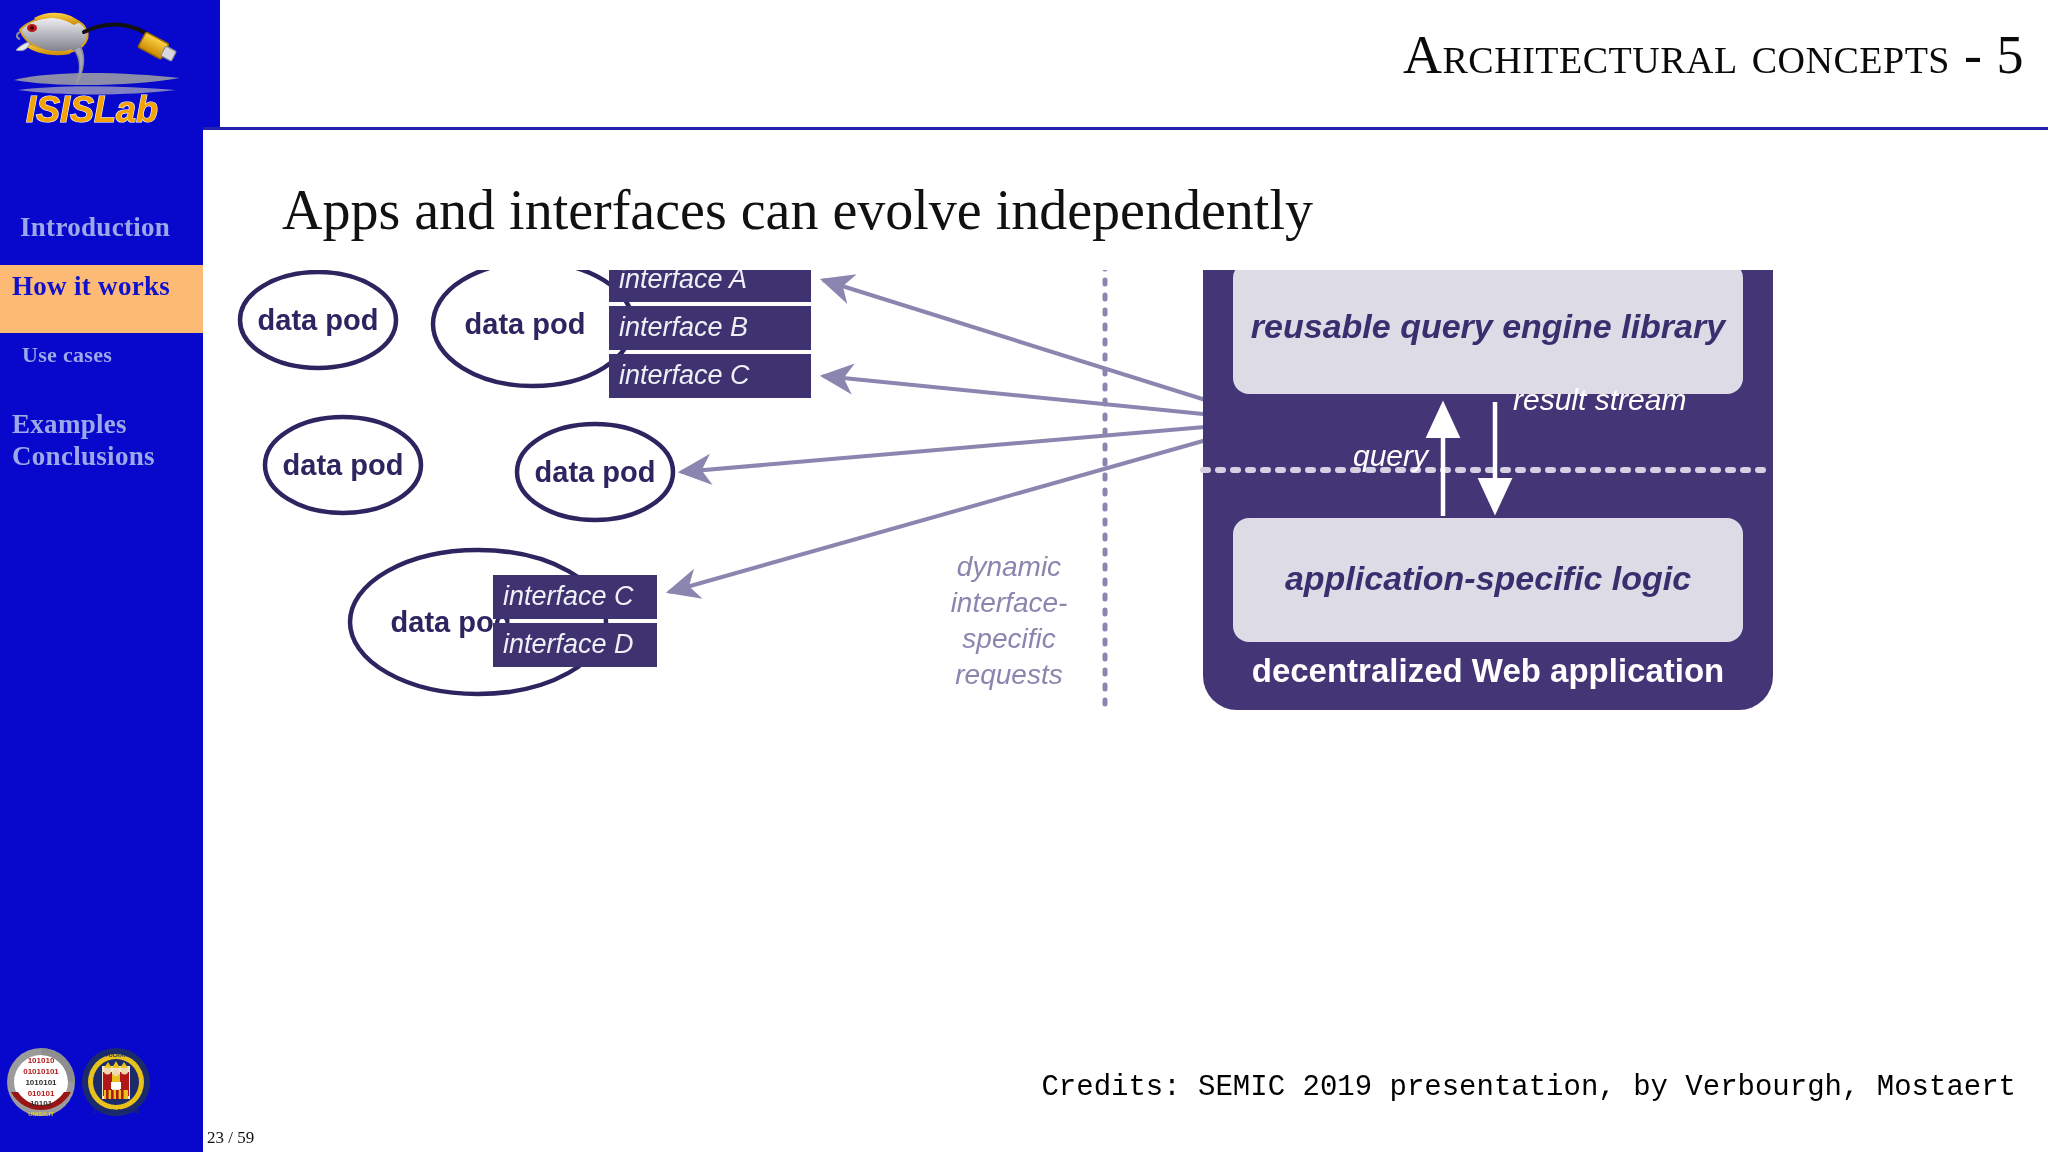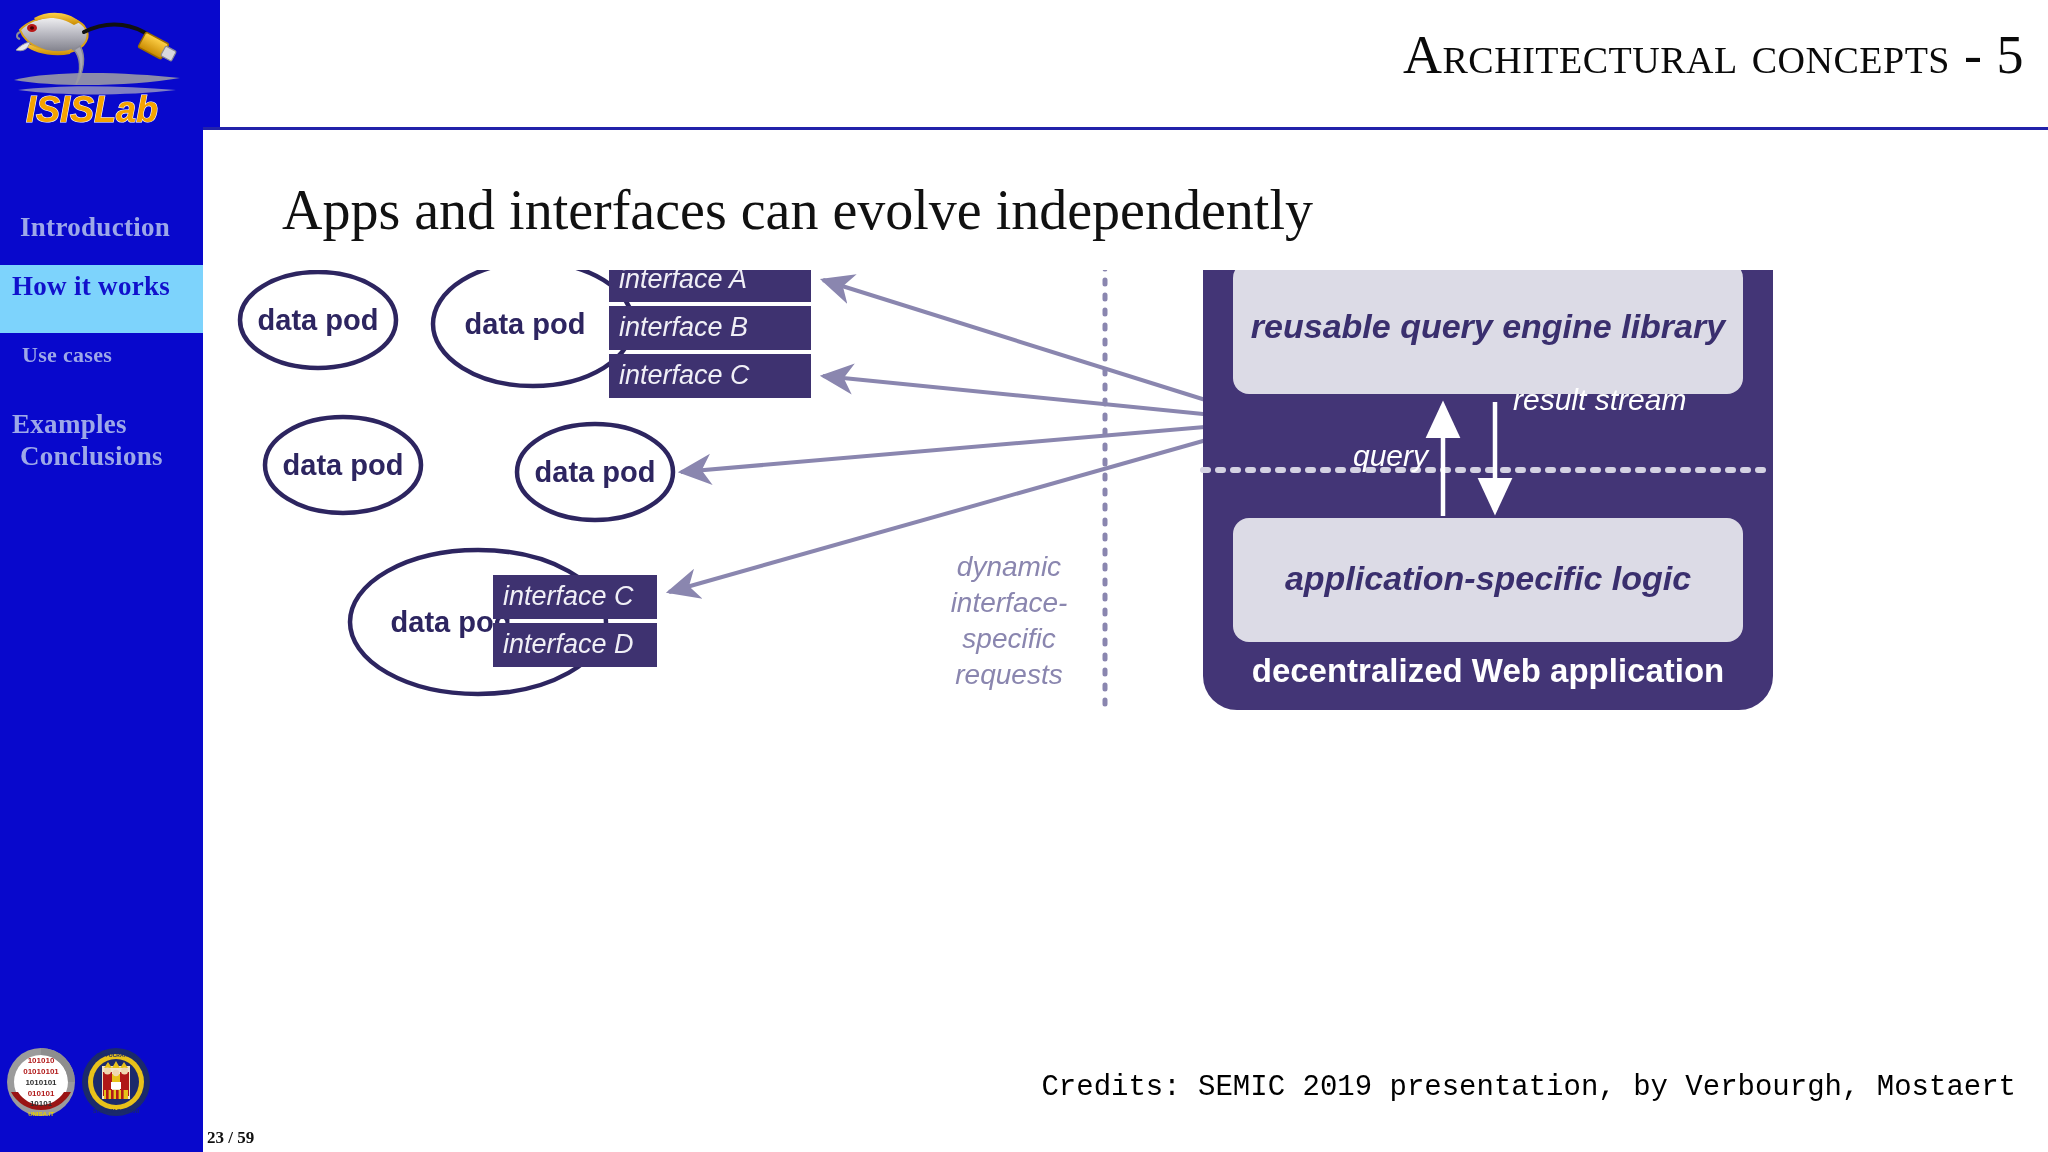--- a/index.html
+++ b/index.html
@@ -28,39 +28,39 @@
   }
   #logo-svg { position: absolute; left: 4px; top: 2px; }
   .nav-item {
     position: absolute; left: 0; width: 203px;
     color: #9DA8E8;
     font-family: "Liberation Serif", serif;
     font-weight: bold;
     letter-spacing: .3px;
   }
   .nav-item.active {
-    background: #7dd3fc;
+    background: #fdba74;
     color: #1111CC;
   }
   #nav-introduction { top: 207px; height: 42px; font-size: 27px; padding-left: 20px; line-height: 40px; }
   #nav-howitworks  { top: 265px; height: 68px; font-size: 27px; padding-left: 12px; line-height: 33px; padding-top: 5px; }
   #nav-usecases    { top: 340px; height: 32px; font-size: 22px; padding-left: 22px; line-height: 30px; }
   #nav-examples    { top: 380px; height: 42px; font-size: 27px; padding-left: 12px; line-height: 40px; margin-top: 24px; }
-  #nav-conclusions { top: 436px; height: 42px; font-size: 27px; padding-left: 20px; line-height: 40px; }
+  #nav-conclusions { top: 436px; height: 42px; font-size: 27px; padding-left: 12px; line-height: 40px; }
 
   
   #footer-logos { position: absolute; left: 0; bottom: 28px; width: 203px; height: 78px; }
   .seal { position: absolute; top: 0; }
   #seal-unisa { left: 5px; }
   #seal-salerno { left: 80px; }
 
   #page-number {
     position: absolute; left: 203px; bottom: 4px;
     font-family: "Liberation Serif", serif;
-    font-weight: bold; font-size: 17px; color: #111111;
+    font-weight: normal; font-size: 17px; color: #111111;
     padding-left: 4px;
   }
 
   
   #header-rule {
     position: absolute; left: 203px; top: 127px;
     width: 1845px; height: 3px; background: #2222AA;
   }
   #slide-title {
     position: absolute; right: 24px; top: 24px;

